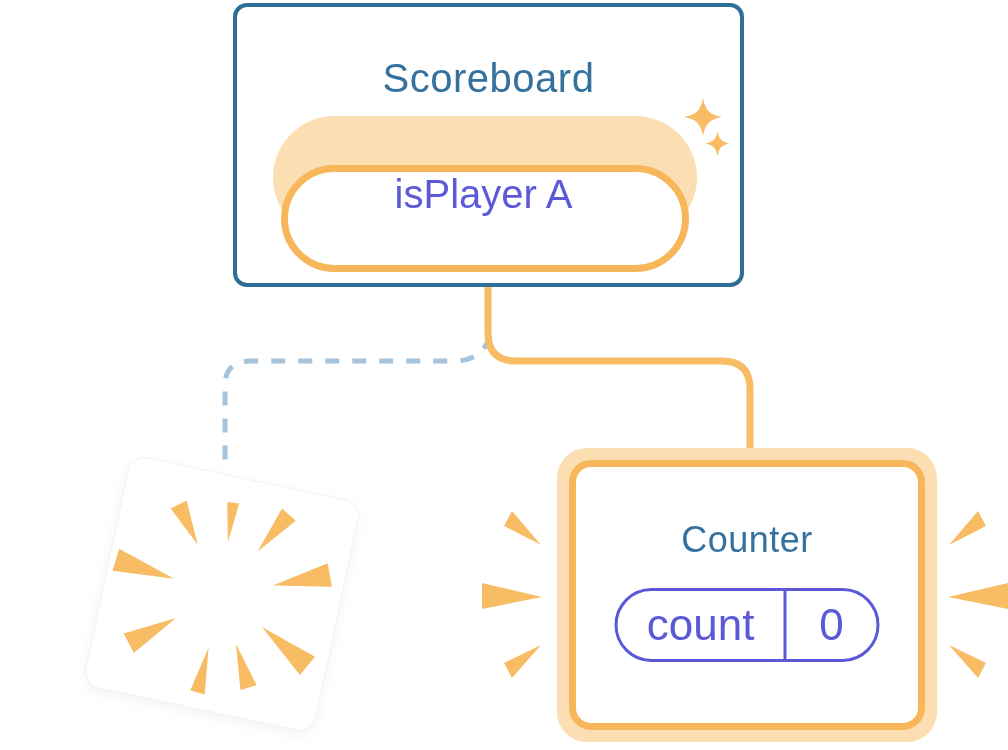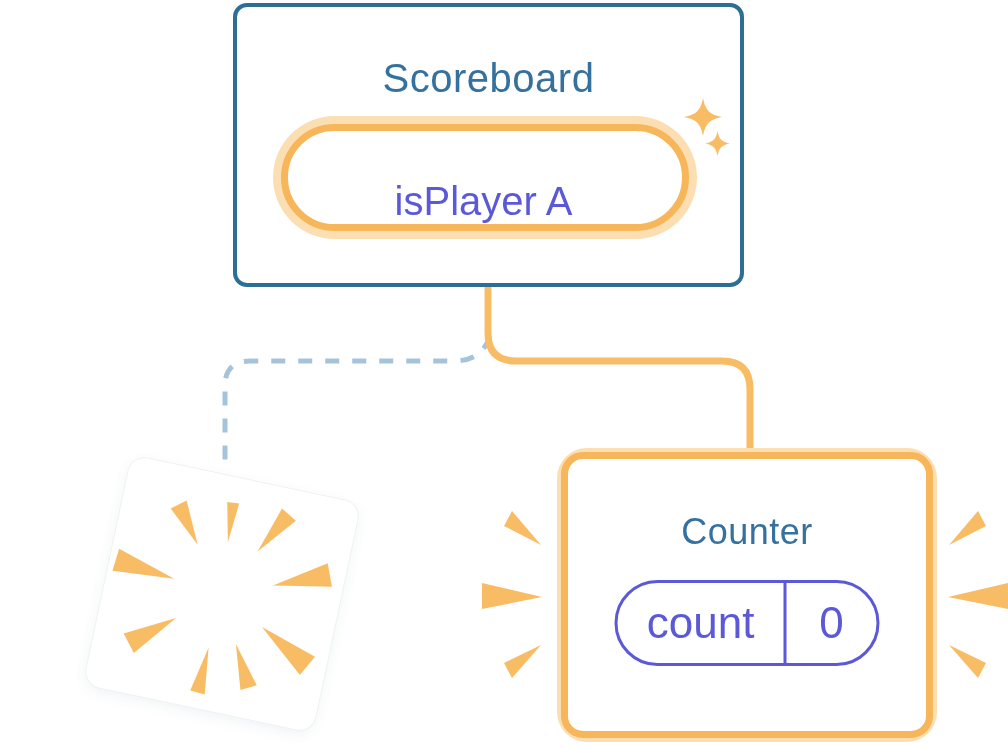--- a/index.html
+++ b/index.html
@@ -51,21 +51,21 @@
     background:var(--orange-soft);
     border-radius:999px;
     padding:8px;
   }
   .scoreboard-card .pill-halo{left:36px;top:109px;width:424px;height:123px;}
   .pill-ring{
     width:100%;height:100%;
     background:var(--card-white);
     border:7px solid var(--orange);
     border-radius:999px;
-    display:flex;align-items:flex-end;overflow:hidden;
+    display:flex;align-items:flex-start;overflow:hidden;margin-top:41px;
   }
   .pill-cell{
     display:flex;align-items:center;justify-content:center;
     color:var(--purple);
     font-size:40px;
   }
   .scoreboard-card .pill-cell.key{flex:1.68;}
   .scoreboard-card .pill-cell.value{flex:1;font-weight:700;}
   .pill-divider{width:3px;background:var(--orange);}
 
@@ -85,33 +85,33 @@
     display:flex;align-items:center;justify-content:center;
   }
   .burst{width:230px;height:230px;}
   .burst polygon{fill:var(--burst-orange);}
 
   
   .counter-card{
     position:absolute;left:557px;top:448px;width:380px;height:294px;
     background:var(--orange-soft);
     border-radius:30px;
-    padding:4px;
+    padding:12px;
     z-index:2;
   }
   .counter-inner{
     position:relative;width:100%;height:100%;
     background:var(--card-white);
     border:7px solid var(--orange);
     border-radius:22px;
   }
   .counter-card .card-title{top:52px;font-size:36px;}
   .counter-card .state-pill{
     position:absolute;left:50%;transform:translateX(-50%);
-    top:121px;width:265px;height:86px;
+    top:121px;width:265px;height:74px;
     background:var(--card-white);
     border:3px solid var(--purple);
     border-radius:999px;
     display:flex;align-items:stretch;overflow:hidden;
   }
   .counter-card .pill-cell{font-size:44px;}
   .counter-card .pill-cell.key{flex:1.85;}
   .counter-card .pill-cell.value{flex:1;}
   .counter-card .pill-divider{background:var(--purple);}
 </style>

